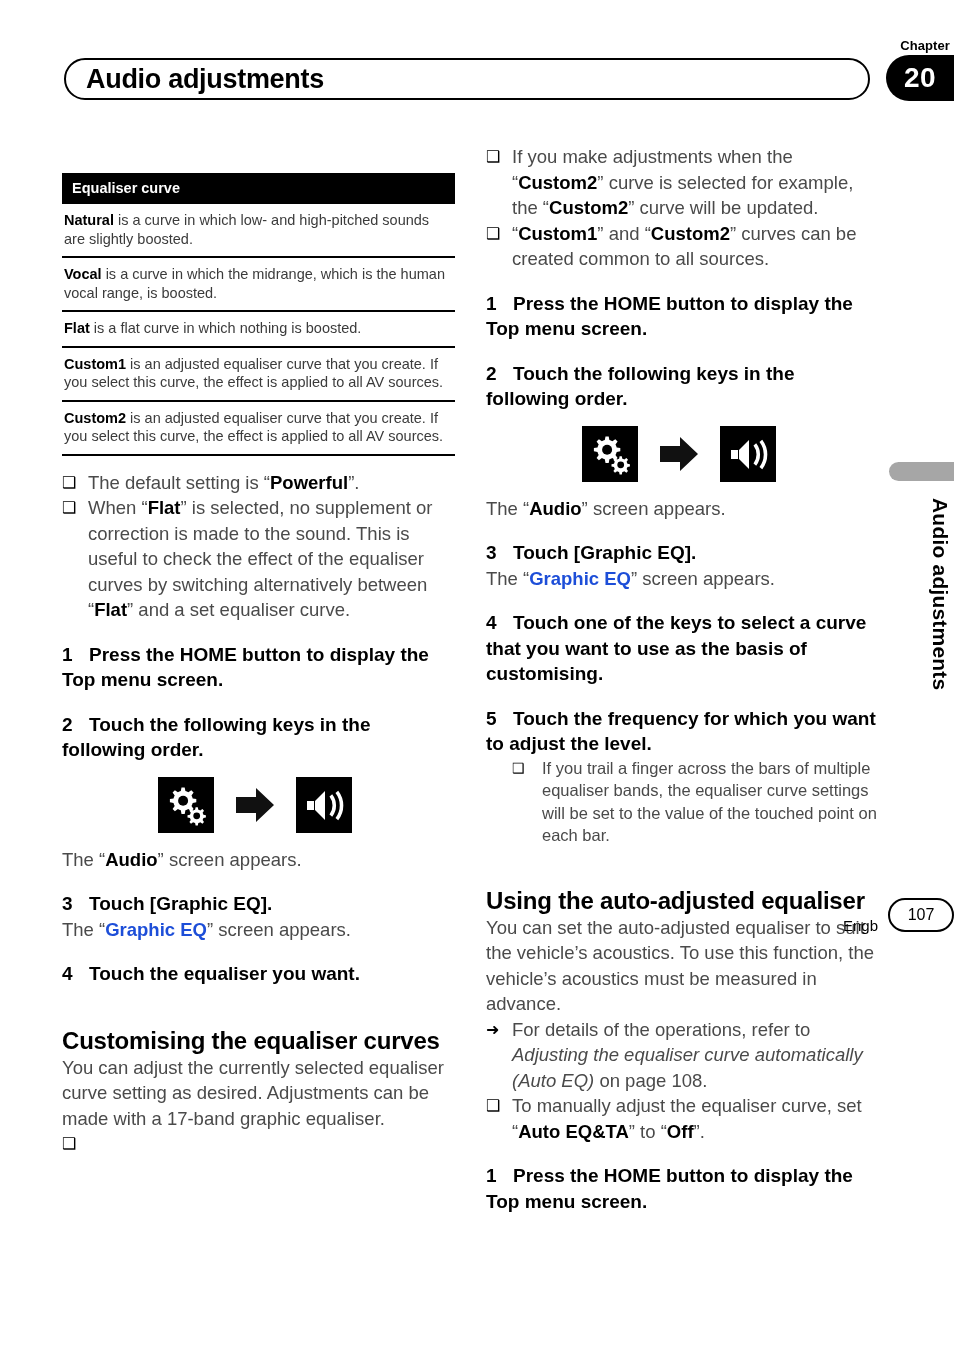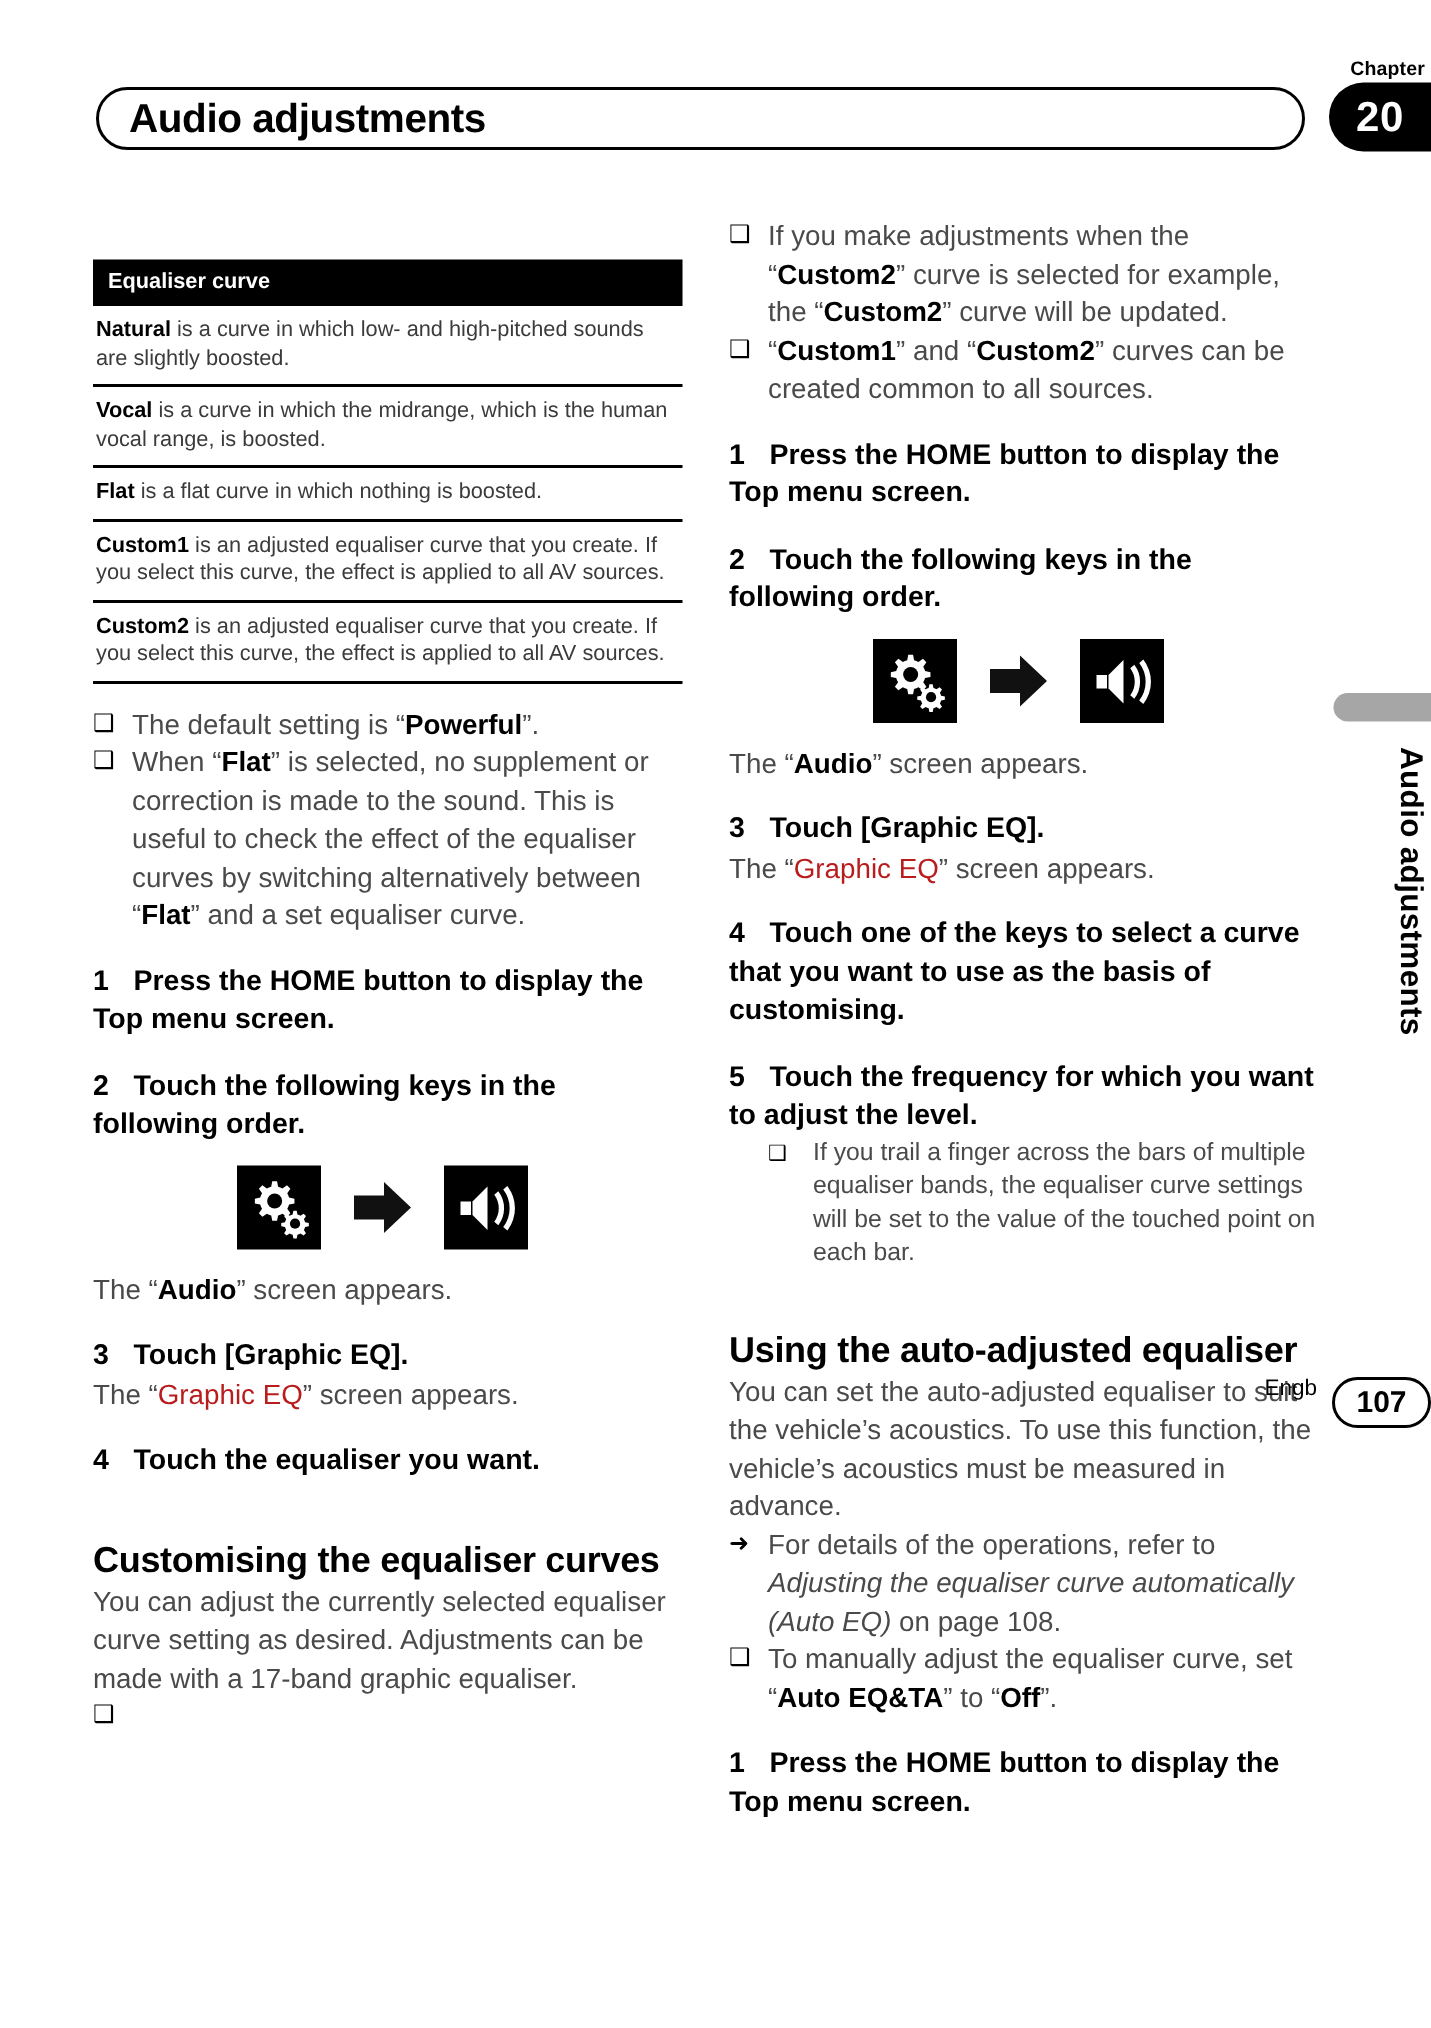--- a/index.html
+++ b/index.html
@@ -105,21 +105,21 @@
   .note-item.indented .gl { font-size:14px; line-height:22.5px; }
 
   .step {
     font-size:19px; font-weight:bold; line-height:25.5px;
     color:#000; margin-top:19px;
   }
   .step .num { display:inline-block; width:27px; }
   .step-sub {
     font-size:18.5px; line-height:25.5px; color:#4a4a4a;
   }
-  .step-sub b { color:#b91c1c; font-weight:normal; }
+  .step-sub b { color:#1d4ed8; font-weight:bold; }
 
   .sec-head {
     font-size:24px; font-weight:bold; color:#000;
     line-height:27px; margin-top:20px; margin-bottom:1px;
     letter-spacing:-0.2px;
   }
   .gap-m { height:20px; }
 
   
   .icon-row {
@@ -132,26 +132,26 @@
     display:flex; align-items:center; justify-content:center;
   }
   .arrow-glyph { width:42px; height:40px; display:block; }
 
   
   .footer-lang {
     position:absolute; right:76px; bottom:34px;
     font-size:15px; font-weight:normal; color:#000;
   }
   .footer-page {
-    position:absolute; right:0px; bottom:16px;
+    position:absolute; right:0px; bottom:36px;
     width:66px; height:34px;
     border:2.5px solid #000; border-radius:17px;
     box-sizing:border-box;
     display:flex; align-items:center; justify-content:center;
-    font-size:20px; font-weight:bold;
+    font-size:16px; font-weight:normal;
   }
 </style>
 </head>
 <body>
 
 <div class="page">
 
   <div class="chapter-word">Chapter</div>
   <div class="chapter-badge">20</div>
   <div class="header-bar"></div>

